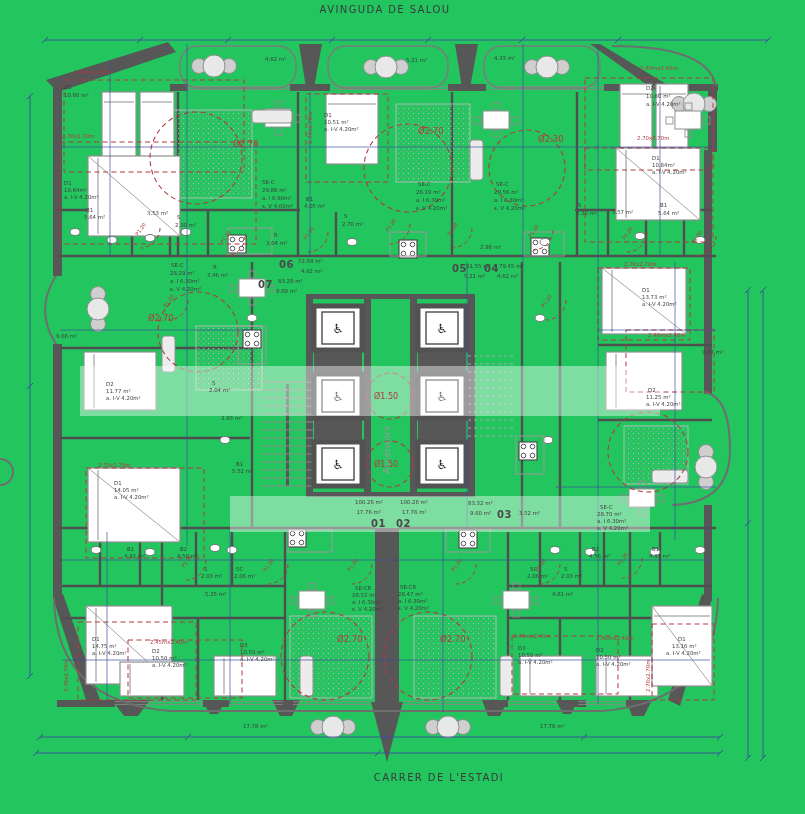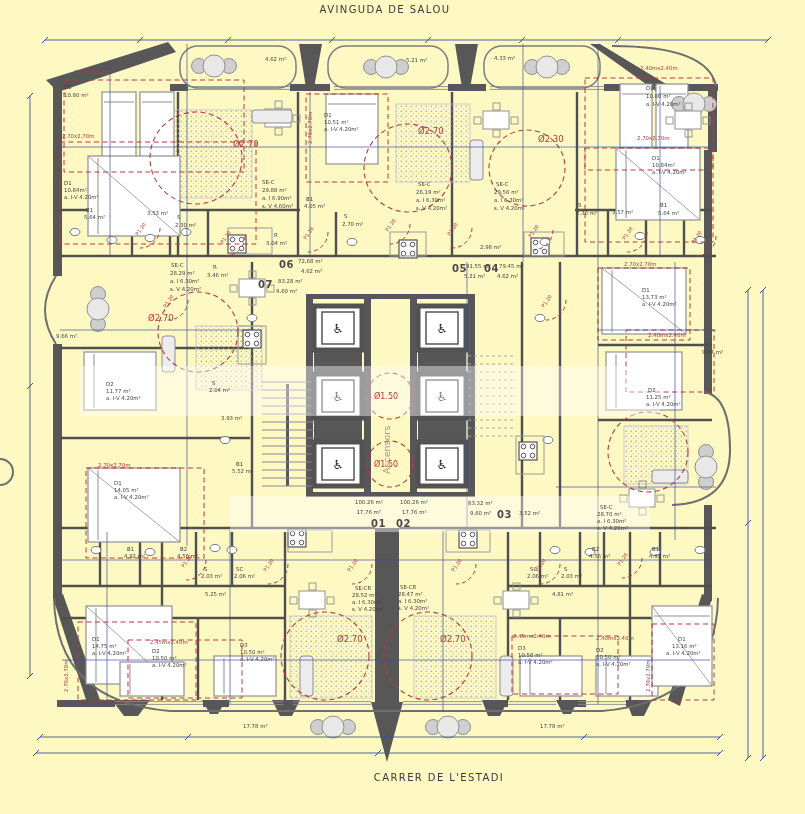--- a/index.html
+++ b/index.html
@@ -1,16 +1,16 @@
 <!DOCTYPE html>
 <html><head>
 <meta charset="utf-8">
 <style>
   html,body{margin:0;padding:0;background:#ffffff;}
-  #stage{position:relative;width:805px;height:814px;background:#fef9c3;overflow:hidden;
+  #stage{position:relative;width:805px;height:814px;background:#22c55e;overflow:hidden;
          font-family:"DejaVu Sans",sans-serif;}
   .street{position:absolute;font-size:10px;letter-spacing:1.4px;color:#3a3a3a;text-align:center;}
   #street-top{top:4px;left:0;width:770px;}
   #street-bottom{top:772px;left:16px;width:760px;padding-left:43px;}
   svg{position:absolute;left:0;top:0;}
   svg text{font-family:"DejaVu Sans",sans-serif;}
 </style>
 </head>
 <body>
 <div id="stage">

